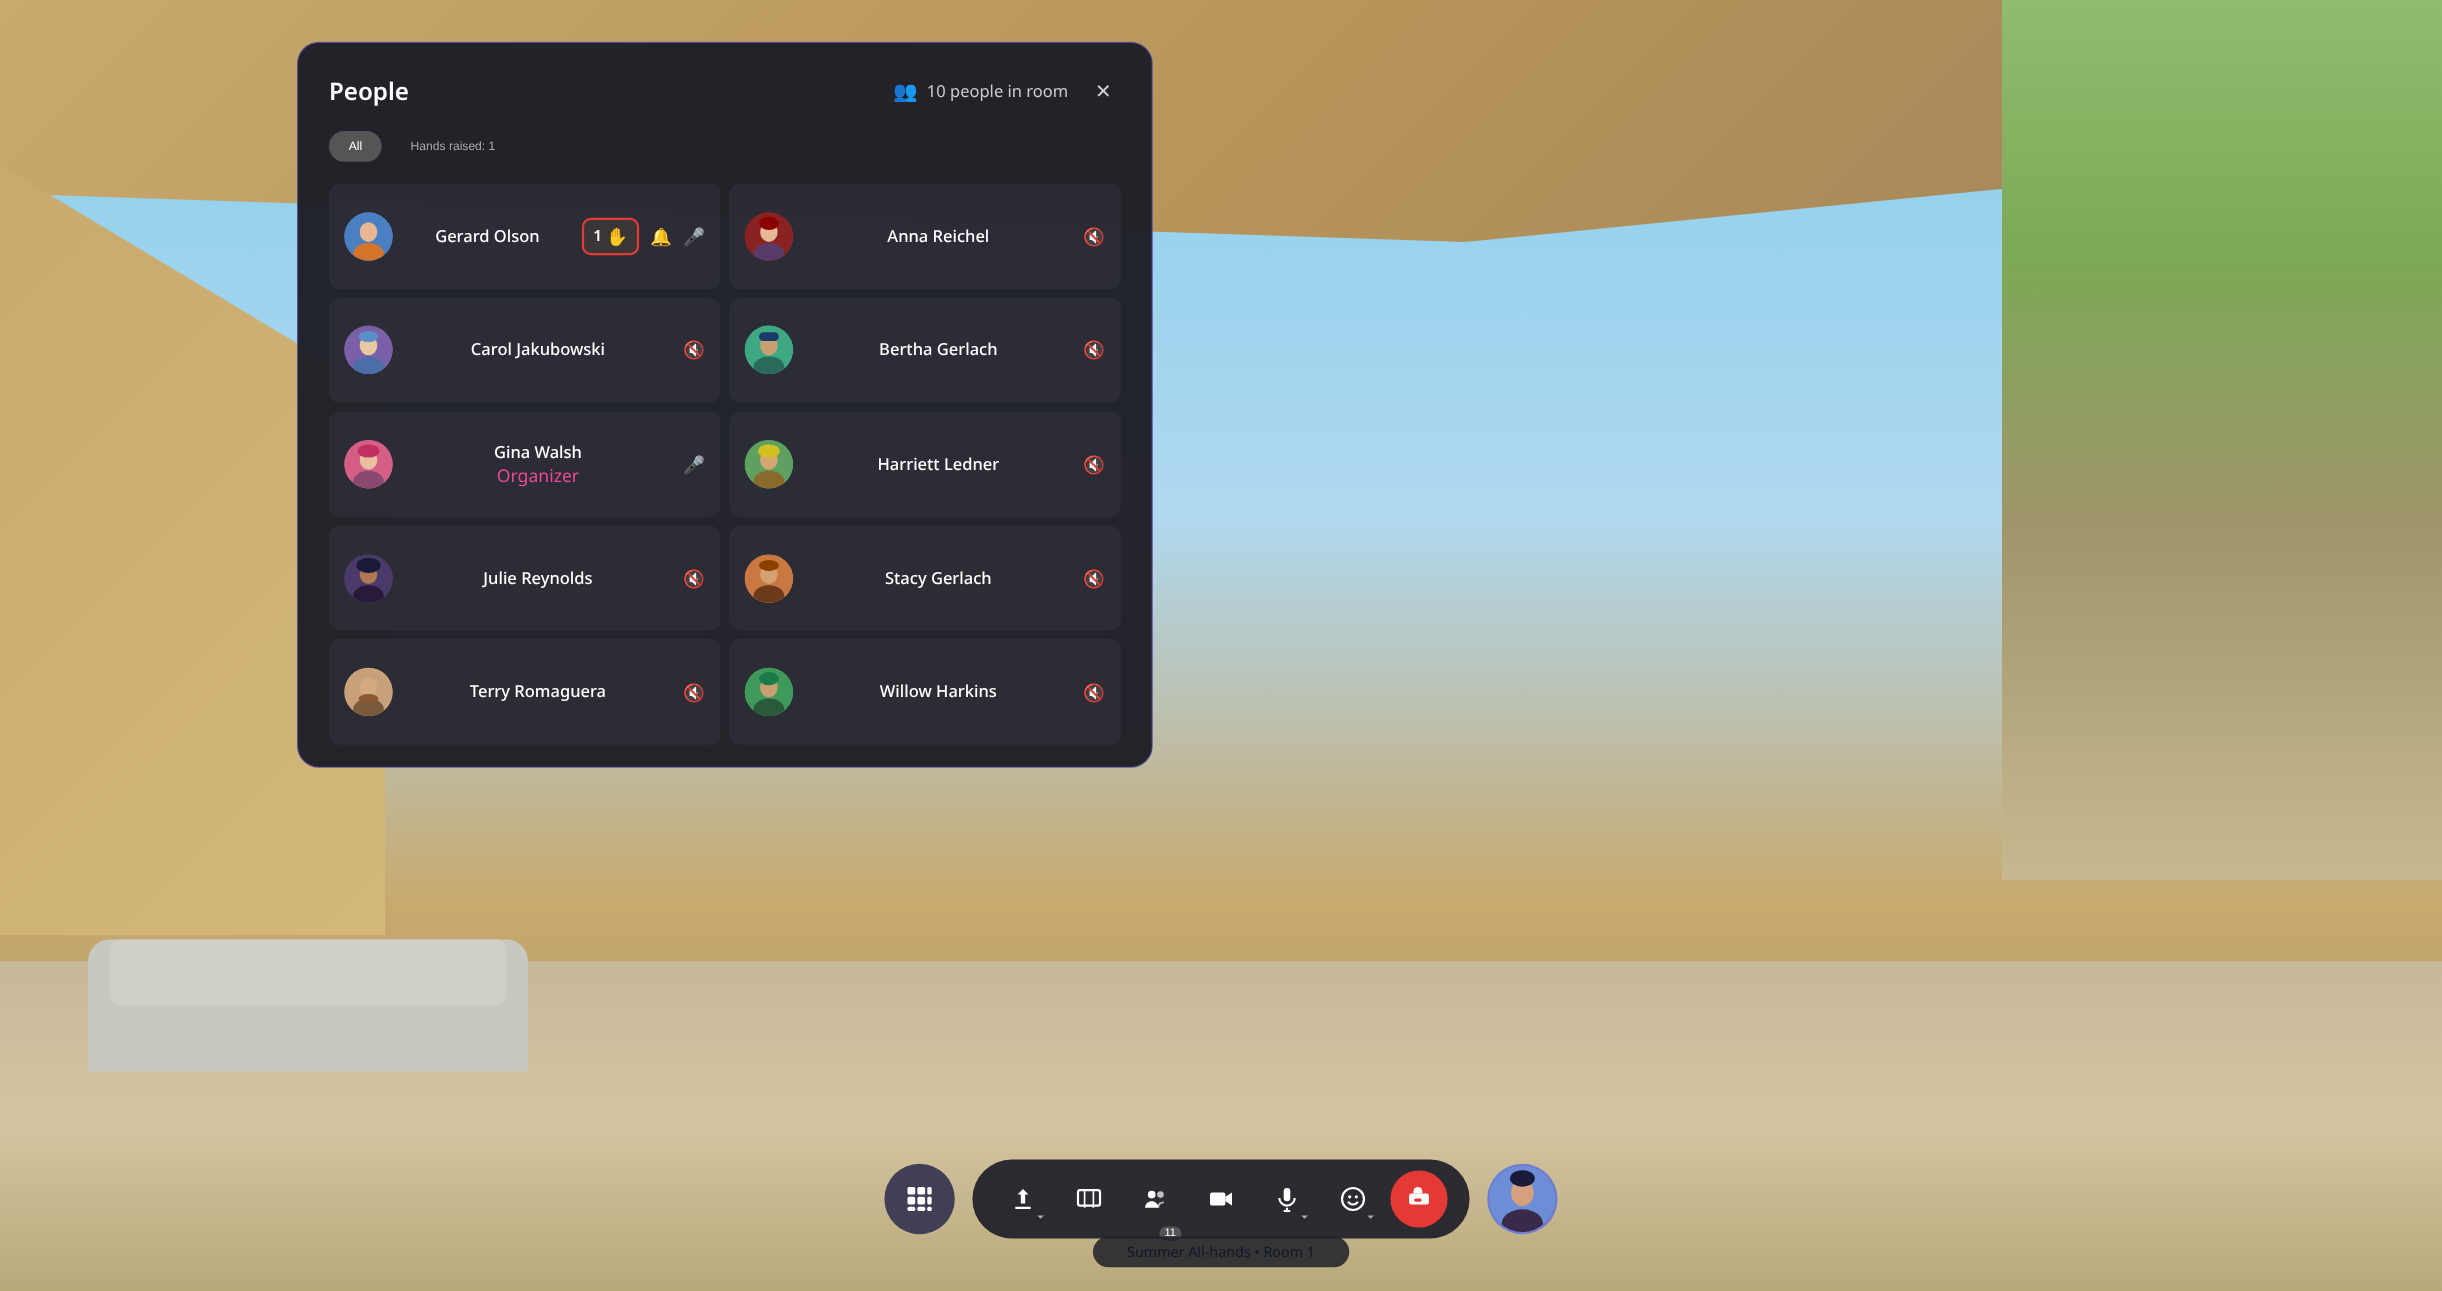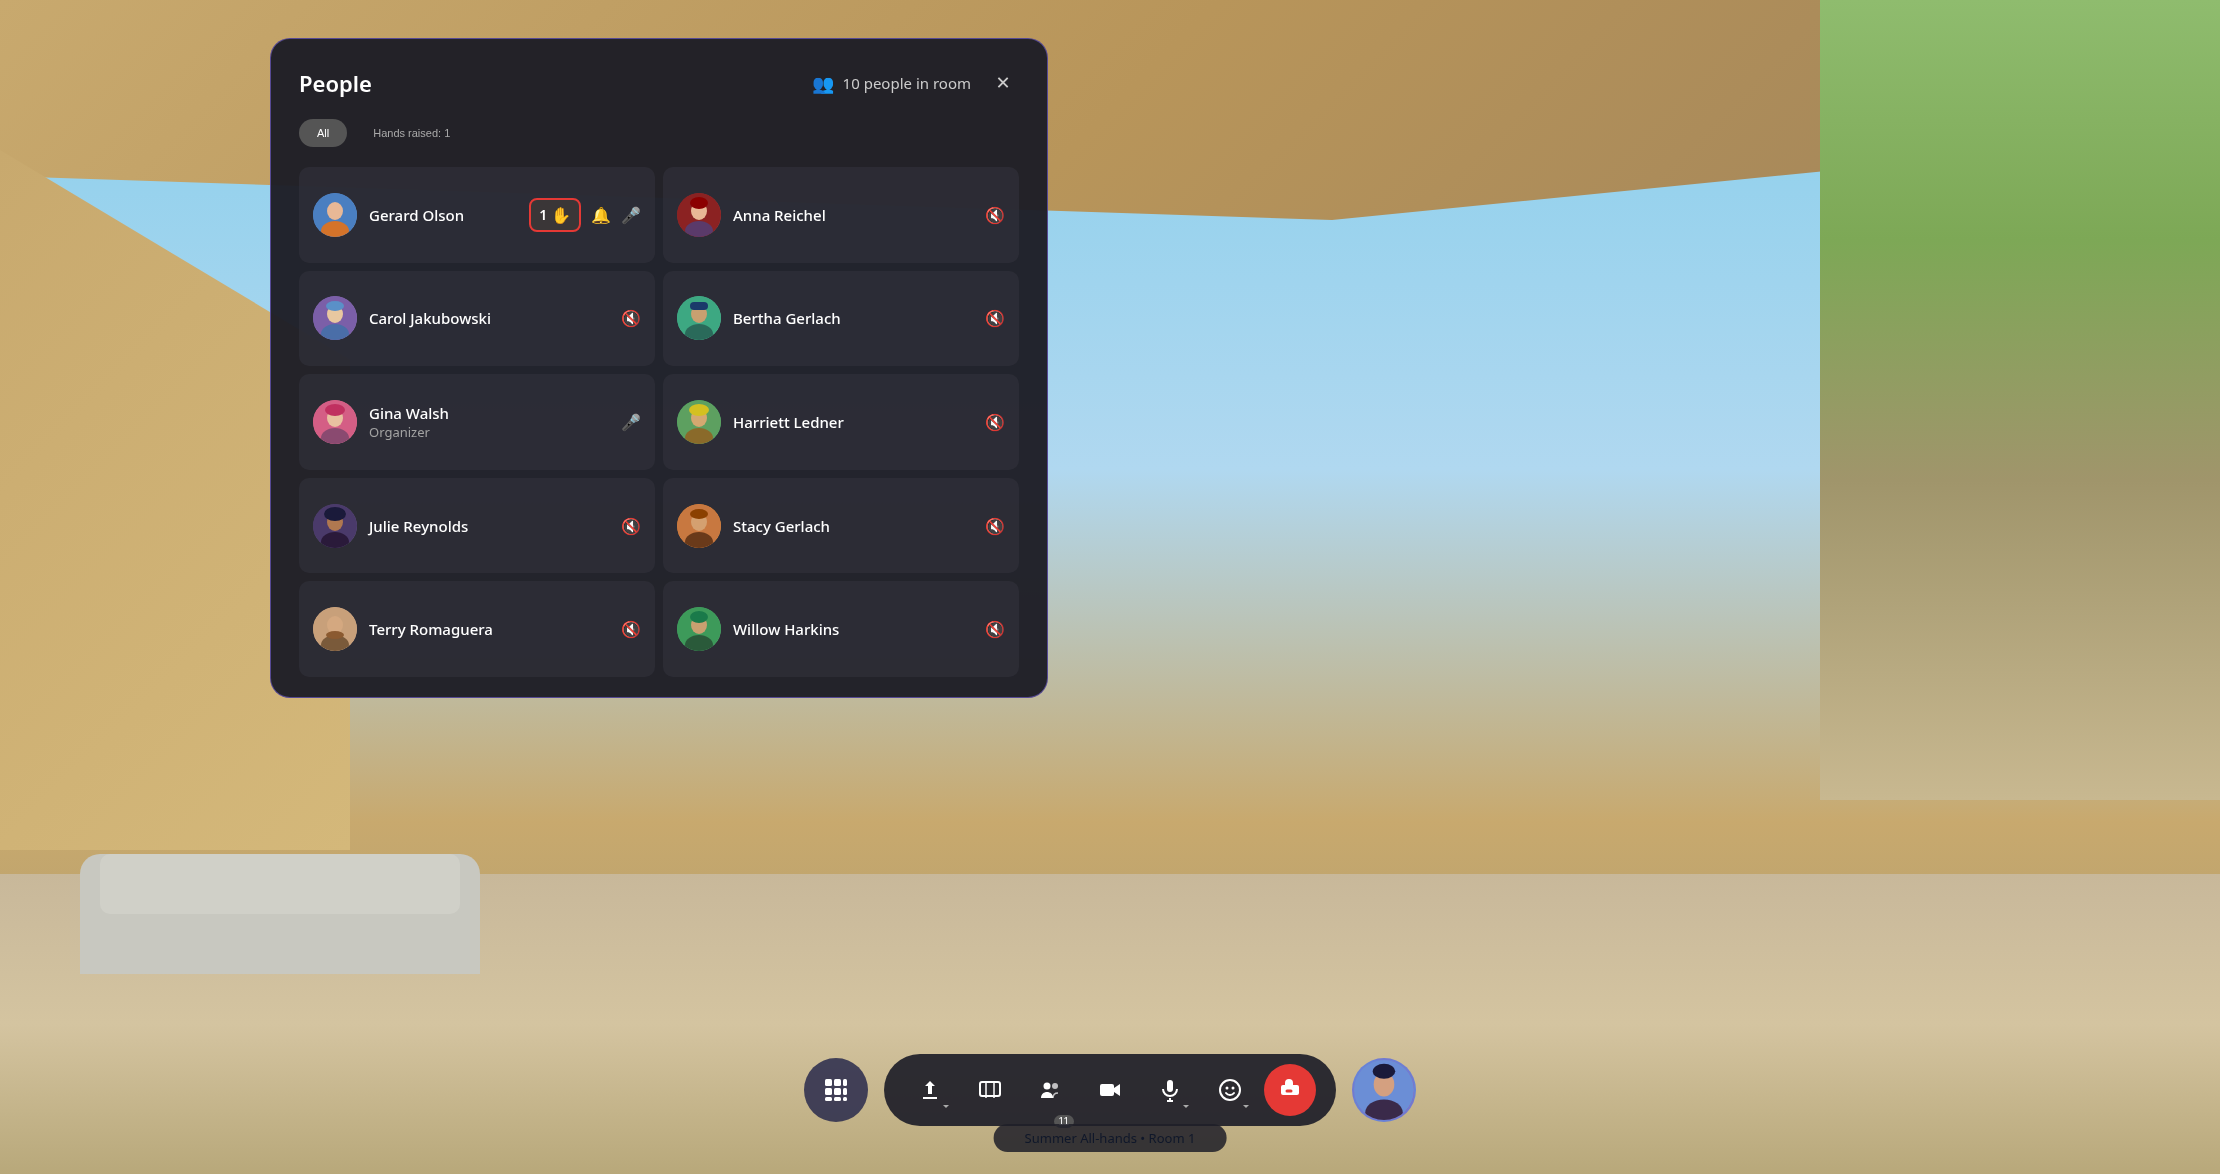--- a/index.html
+++ b/index.html
@@ -145,20 +145,21 @@
     }
 
     .person-row {
       display: flex;
       align-items: center;
       background: rgba(50, 50, 60, 0.6);
       border-radius: 10px;
       padding: 10px 14px;
       gap: 12px;
       position: relative;
+      text-align: center;
     }
     .person-avatar {
       width: 44px;
       height: 44px;
       border-radius: 50%;
       overflow: hidden;
       flex-shrink: 0;
       display: flex;
       align-items: center;
       justify-content: center;
@@ -166,22 +167,22 @@
     }
     .person-info {
       flex: 1;
     }
     .person-name {
       color: #ffffff;
       font-size: 15px;
       font-weight: 500;
     }
     .person-role {
-      color: #a3a3a3;
-      font-size: 13px;
+      color: #ec4899;
+      font-size: 16px;
     }
     .person-actions {
       display: flex;
       align-items: center;
       gap: 10px;
       margin-left: auto;
     }
     .action-icon {
       color: #aaaaaa;
       font-size: 16px;

